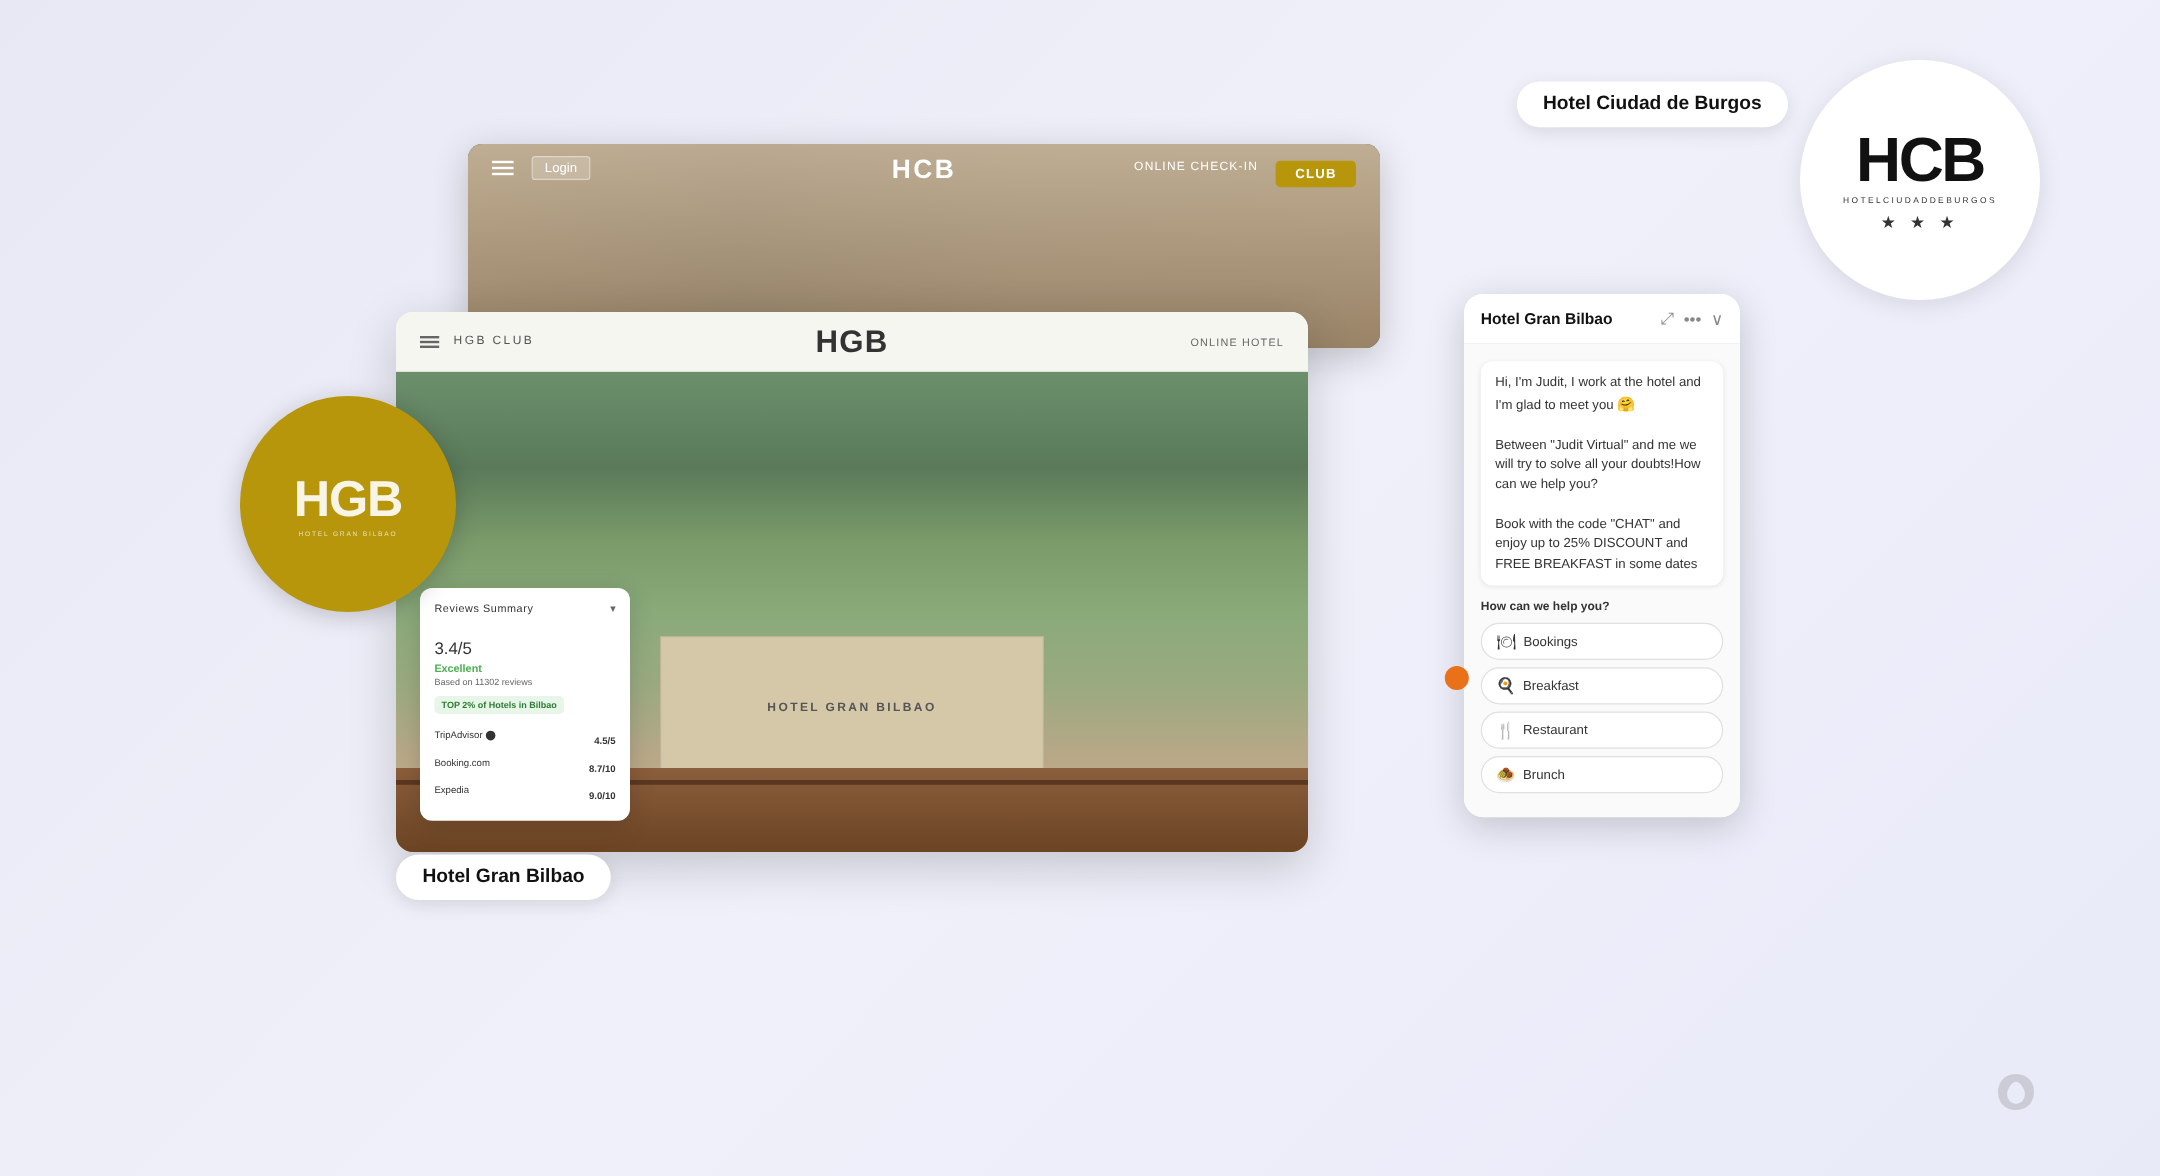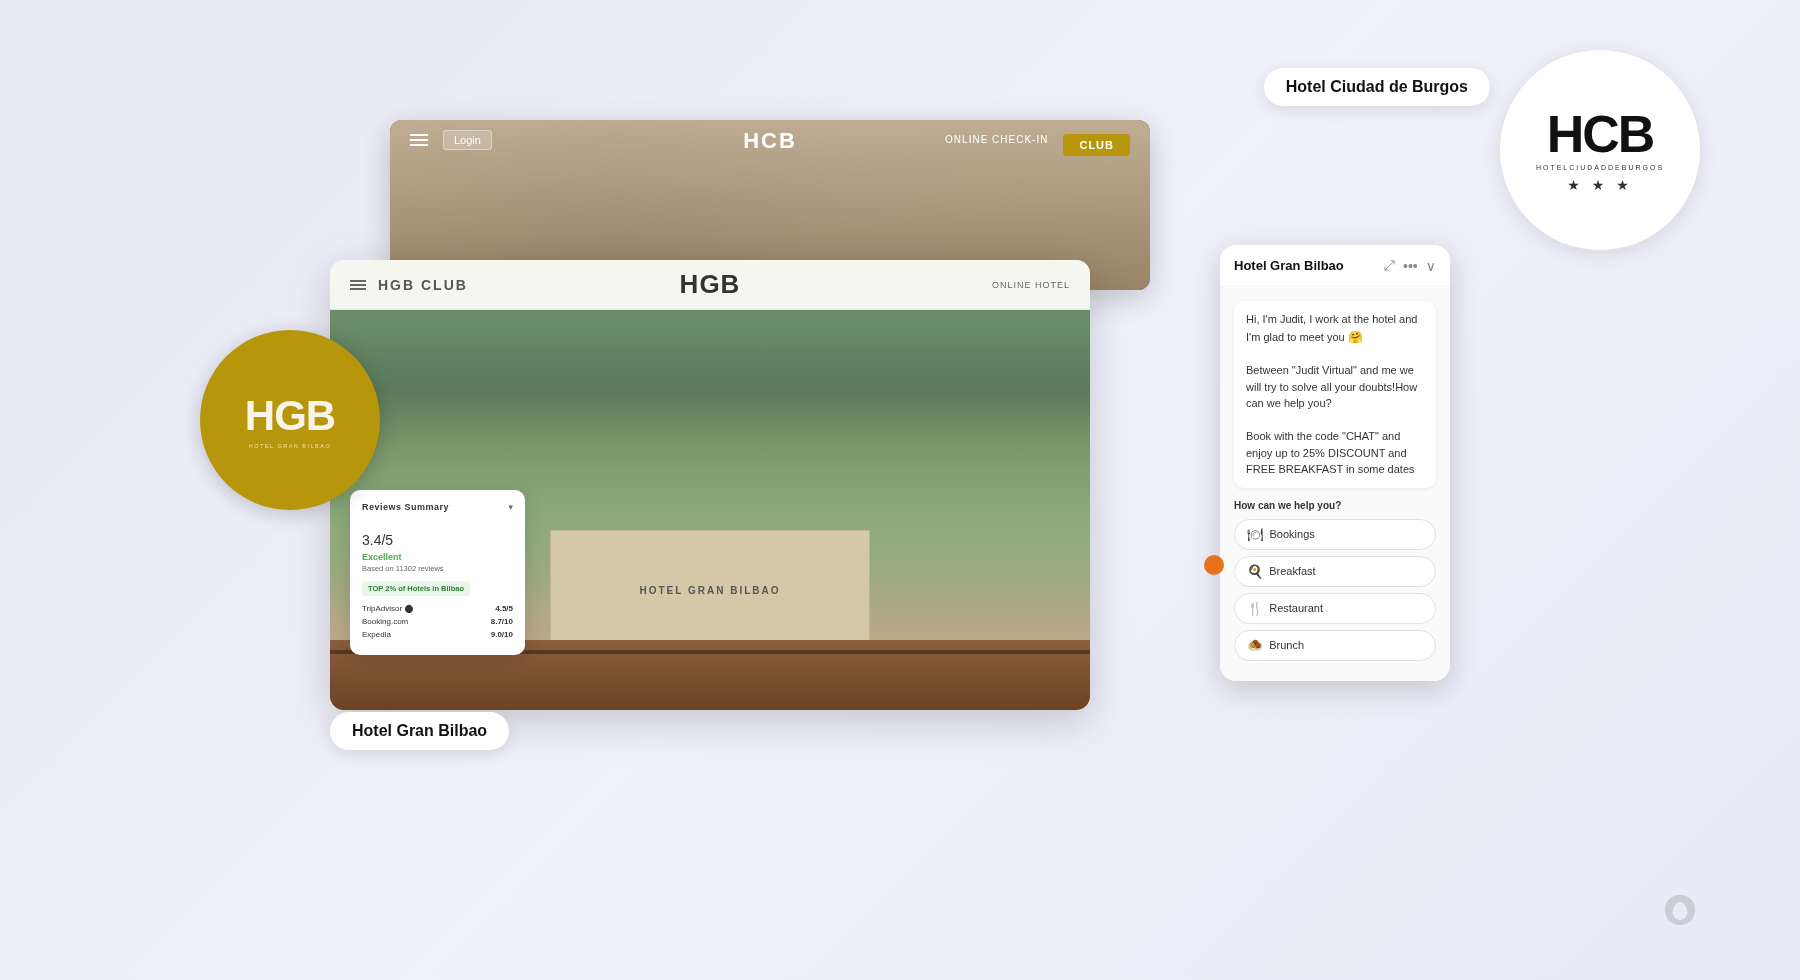--- a/index.html
+++ b/index.html
@@ -192,22 +192,22 @@
       gap: 12px;
     }
     .hgb-card .hgb-nav .hamburger span {
       width: 16px;
       height: 2px;
       background: #666;
       display: block;
       margin: 2px 0;
     }
     .hgb-card .hgb-nav .hgb-club {
-      font-size: 14px;
-      font-weight: 700;
+      font-size: 10px;
+      font-weight: 400;
       letter-spacing: 2px;
       color: #555;
     }
     .hgb-card .hgb-nav .hgb-center {
       font-size: 26px;
       font-weight: 900;
       color: #333;
       letter-spacing: 1px;
       position: absolute;
       left: 50%;
@@ -310,21 +310,21 @@
       box-shadow: 0 4px 20px rgba(0,0,0,0.15);
     }
     .reviews-card .reviews-header {
       display: flex;
       justify-content: space-between;
       align-items: center;
       margin-bottom: 8px;
     }
     .reviews-card .reviews-title {
       font-size: 9px;
-      font-weight: 700;
+      font-weight: 400;
       color: #333;
       letter-spacing: 0.5px;
     }
     .reviews-card .dropdown-arrow {
       font-size: 9px;
       color: #666;
     }
     .reviews-card .score {
       font-size: 28px;
       font-weight: 700;
@@ -362,20 +362,21 @@
       margin-bottom: 4px;
     }
     .reviews-card .platform-name {
       font-size: 8px;
       color: #333;
     }
     .reviews-card .platform-score {
       font-size: 8px;
       font-weight: 600;
       color: #333;
+      margin-top: 10px;
     }
 
     
     .hgb-logo-circle {
       position: absolute;
       top: 330px;
       left: 200px;
       width: 180px;
       height: 180px;
       background: #b8960c;

